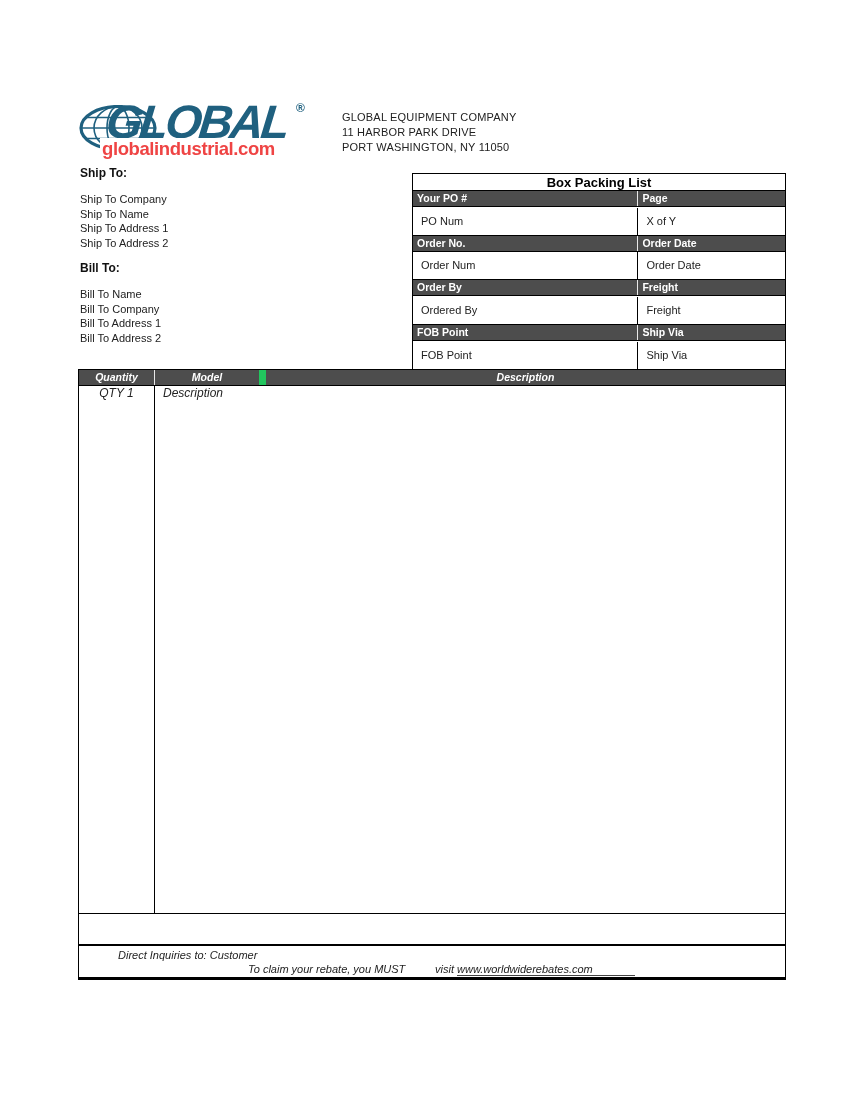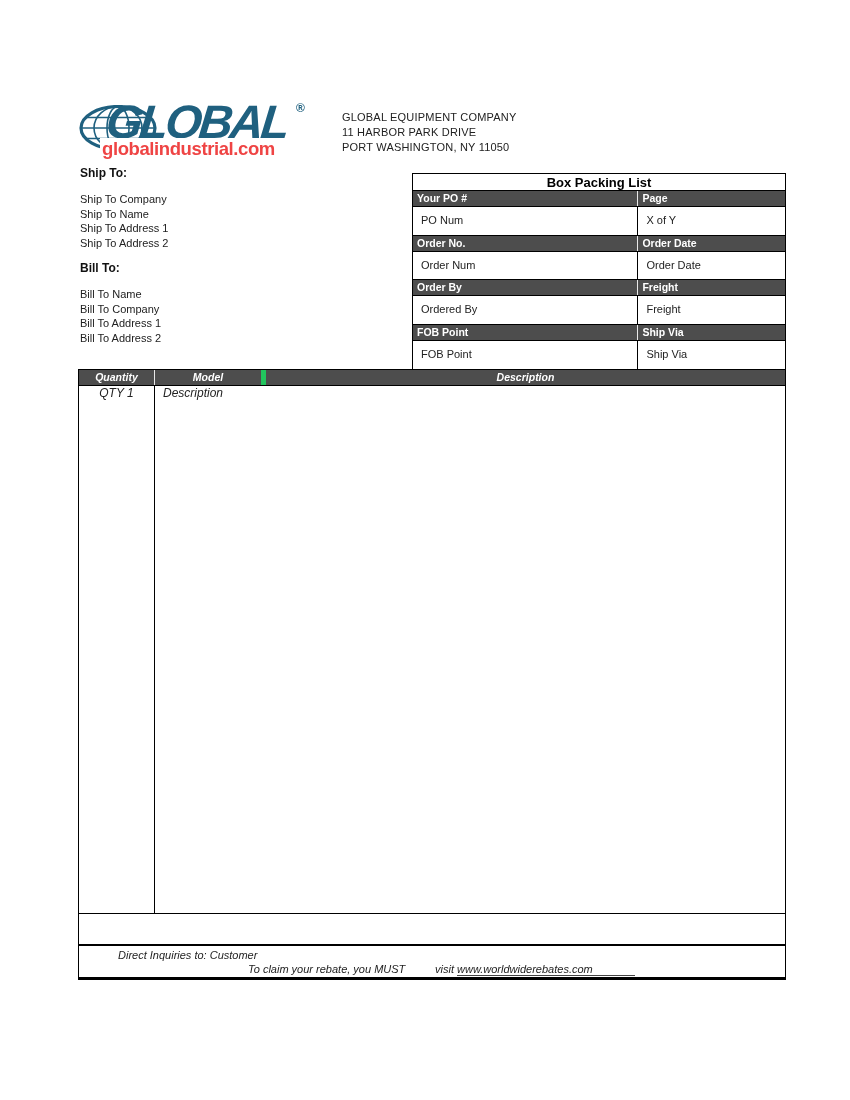--- a/index.html
+++ b/index.html
@@ -48,39 +48,39 @@
     font-weight:bold; font-size:13px; color:#000;
     border-bottom:1px solid #000; box-sizing:border-box;
   }
   .bpl-hrow { display:flex; height:16px; box-sizing:border-box; background:#4D4D4D; border-bottom:1px solid #000;align-items:center; }
   .bpl-hcell {
     color:#fff; font-weight:bold; font-size:10.5px; line-height:15px;
     padding-left:4px; box-sizing:border-box; overflow:hidden;
   }
   .bpl-hcell.l { width:60.6%; border-right:1px solid #e8e8e8; }
   .bpl-hcell.r { flex:1; }
-  .bpl-vrow { display:flex; height:28.5px; box-sizing:border-box; border-bottom:1px solid #000; }
+  .bpl-vrow { display:flex; height:28.5px; box-sizing:border-box; border-bottom:1px solid #000;align-items:flex-end; }
   .bpl-vrow.last { border-bottom:none; }
   .bpl-vcell { font-size:11px; line-height:27px; padding-left:8px; box-sizing:border-box; color:#222; }
   .bpl-vcell.l { width:60.6%; border-right:1px solid #000; }
   .bpl-vcell.r { flex:1; }
 
   
   .items {
     position:absolute; left:78px; top:369px; width:708px; height:611px;
     border:1.5px solid #000; border-bottom:3px solid #000;
     box-sizing:border-box; background:#fff;font-style:italic;
   }
   .items-header { display:flex; height:15px; background:#4D4D4D; border-bottom:1px solid #000; box-sizing:content-box; }
   .items-hcell {
     color:#fff; font-weight:bold; font-size:10.5px; line-height:15px;
     text-align:center; box-sizing:border-box;
   }
   .hc-qty   { width:76px;  border-right:1px solid #e8e8e8; }
-  .hc-model { width:111px; border-right:5px solid #22c55e; }
+  .hc-model { width:111px; border-right:7px solid #22c55e; }
   .hc-desc  { flex:1; }
   .items-body { display:flex; height:527px; border-bottom:1px solid #000; box-sizing:content-box; }
   .body-col { box-sizing:border-box; font-size:12px; color:#222; padding-top:0; }
   .col-qty   { width:76px;  border-right:1px solid #000; text-align:center; }
   .col-model { width:111px; border-right:1px solid #000; text-align:center; }
   .col-desc  { flex:1; text-align:left; padding-left:8px; }
   .items-gap { height:32px; border-bottom:2px solid #000; box-sizing:border-box; }
   .items-footer { position:relative; height:31px; font-size:11px; color:#222; }
   .foot-line1 { position:absolute; left:39px; top:3px; }
   .foot-rebate { position:absolute; left:169px; top:17px; }

